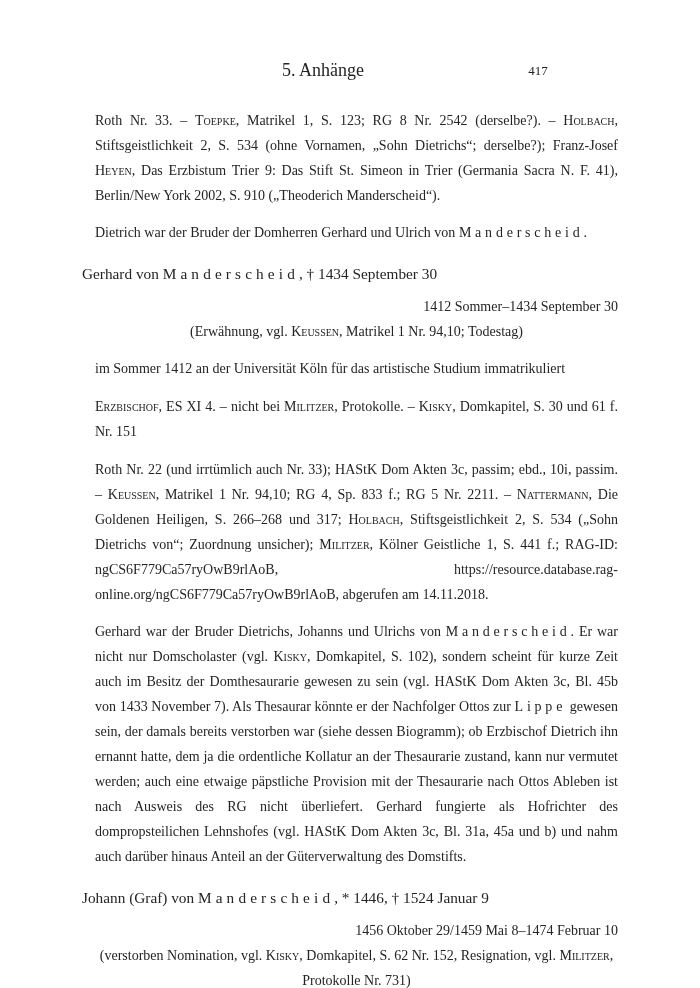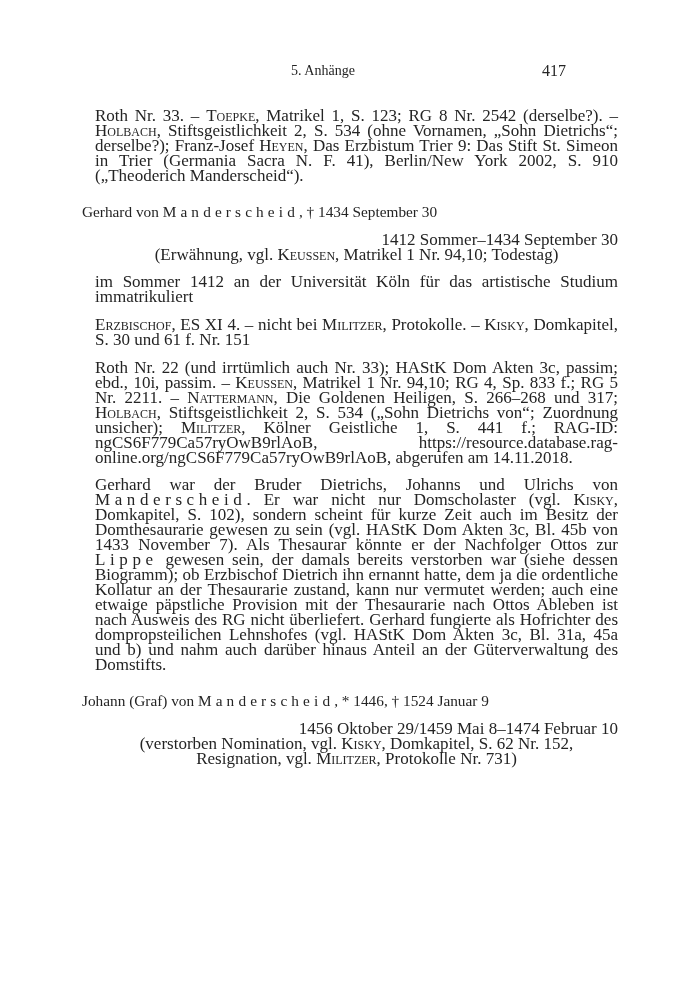--- a/index.html
+++ b/index.html
@@ -14,43 +14,43 @@
     background: #ffffff;
     color: #242424;
     font-family: "Liberation Serif", "DejaVu Serif", serif;
     overflow: hidden;
   }
   .runhead-title {
     position: absolute;
     top: 62px;
     left: 323px;
     transform: translateX(-50%);
-    font-size: 14px;
+    font-size: 18px;
     line-height: 17px;
     white-space: nowrap;
   }
   .runhead-page {
     position: absolute;
     top: 62px;
     left: 510px;
     width: 56px;
-    text-align: right;
-    font-size: 16px;
+    text-align: center;
+    font-size: 13px;
     line-height: 17px;
   }
   .content {
     position: absolute;
     top: 95px;
     left: 95px;
     width: 523px;
   }
   .content p {
     margin: 0;
-    font-size: 17px;
-    line-height: 15px;
+    font-size: 14px;
+    line-height: 25px;
   }
   .content > p:first-child { margin-top: 0; }
   .ref      { margin-top: 13px !important; text-align: justify; }
   .body     { margin-top: 12px !important; text-align: justify; }
   .heading  {
     margin-top: 19px !important;
     margin-left: -13px !important;
     font-size: 15.3px !important;
     line-height: 19px !important;
     text-align: left;
@@ -61,20 +61,21 @@
   .sp { letter-spacing: 0.27em; }
 </style>
 </head>
 <body>
 
 <div class="page">
   <div class="runhead-title">5. Anhänge</div>
   <div class="runhead-page">417</div>
   <div class="content">
       <p class="ref"><span>Roth Nr. 33. – </span><span class="sc">Toepke</span><span>, Matrikel 1, S. 123; RG 8 Nr. 2542 (derselbe?). – </span><span class="sc">Holbach</span><span>, Stiftsgeistlichkeit 2, S. 534 (ohne Vornamen, „Sohn Dietrichs“; derselbe?); Franz-Josef </span><span class="sc">Heyen</span><span>, Das Erzbistum Trier 9: Das Stift St. Simeon in Trier (Germania Sacra N. F. 41), Berlin/New York 2002, S. 910 („Theoderich Manderscheid“).</span></p>
+      <p class="body"><span>Dietrich war der Bruder der Domherren Gerhard und Ulrich von </span><span class="sp">Manderscheid</span><span>.</span></p>
       <p class="heading"><span>Gerhard von </span><span class="sp">Manderscheid</span><span>, † 1434 September 30</span></p>
       <p class="datehead"><span>1412 Sommer–1434 September 30</span></p>
       <p class="dateref"><span>(Erwähnung, vgl. </span><span class="sc">Keussen</span><span>, Matrikel 1 Nr. 94,10; Todestag)</span></p>
       <p class="body"><span>im Sommer 1412 an der Universität Köln für das artistische Studium immatrikuliert</span></p>
       <p class="ref"><span class="sc">Erzbischof</span><span>, ES XI 4. – nicht bei </span><span class="sc">Militzer</span><span>, Protokolle. – </span><span class="sc">Kisky</span><span>, Domkapitel, S. 30 und 61 f. Nr. 151</span></p>
       <p class="ref"><span>Roth Nr. 22 (und irrtümlich auch Nr. 33); HAStK Dom Akten 3c, passim; ebd., 10i, passim. – </span><span class="sc">Keussen</span><span>, Matrikel 1 Nr. 94,10; RG 4, Sp. 833 f.; RG 5 Nr. 2211. – </span><span class="sc">Nattermann</span><span>, Die Goldenen Heiligen, S. 266–268 und 317; </span><span class="sc">Holbach</span><span>, Stiftsgeistlichkeit 2, S. 534 („Sohn Dietrichs von“; Zuordnung unsicher); </span><span class="sc">Militzer</span><span>, Kölner Geistliche 1, S. 441 f.; RAG-ID: ngCS6F779Ca57ryOwB9rlAoB, https://resource.database.rag-online.org/ngCS6F779Ca57ryOwB9rlAoB, abgerufen am 14.11.2018.</span></p>
       <p class="body"><span>Gerhard war der Bruder Dietrichs, Johanns und Ulrichs von </span><span class="sp">Manderscheid</span><span>. Er war nicht nur Domscholaster (vgl. </span><span class="sc">Kisky</span><span>, Domkapitel, S. 102), sondern scheint für kurze Zeit auch im Besitz der Domthesaurarie gewesen zu sein (vgl. HAStK Dom Akten 3c, Bl. 45b von 1433 November 7). Als Thesaurar könnte er der Nachfolger Ottos zur </span><span class="sp">Lippe</span><span> gewesen sein, der damals bereits verstorben war (siehe dessen Biogramm); ob Erzbischof Dietrich ihn ernannt hatte, dem ja die ordentliche Kollatur an der Thesaurarie zustand, kann nur vermutet werden; auch eine etwaige päpstliche Provision mit der Thesaurarie nach Ottos Ableben ist nach Ausweis des RG nicht überliefert. Gerhard fungierte als Hofrichter des dompropsteilichen Lehnshofes (vgl. HAStK Dom Akten 3c, Bl. 31a, 45a und b) und nahm auch darüber hinaus Anteil an der Güterverwaltung des Domstifts.</span></p>
       <p class="heading"><span>Johann (Graf) von </span><span class="sp">Manderscheid</span><span>, * 1446, † 1524 Januar 9</span></p>
       <p class="datehead"><span>1456 Oktober 29/1459 Mai 8–1474 Februar 10</span></p>
       <p class="dateref"><span>(verstorben Nomination, vgl. </span><span class="sc">Kisky</span><span>, Domkapitel, S. 62 Nr. 152, Resignation, vgl. </span><span class="sc">Militzer</span><span>, Protokolle Nr. 731)</span></p>

